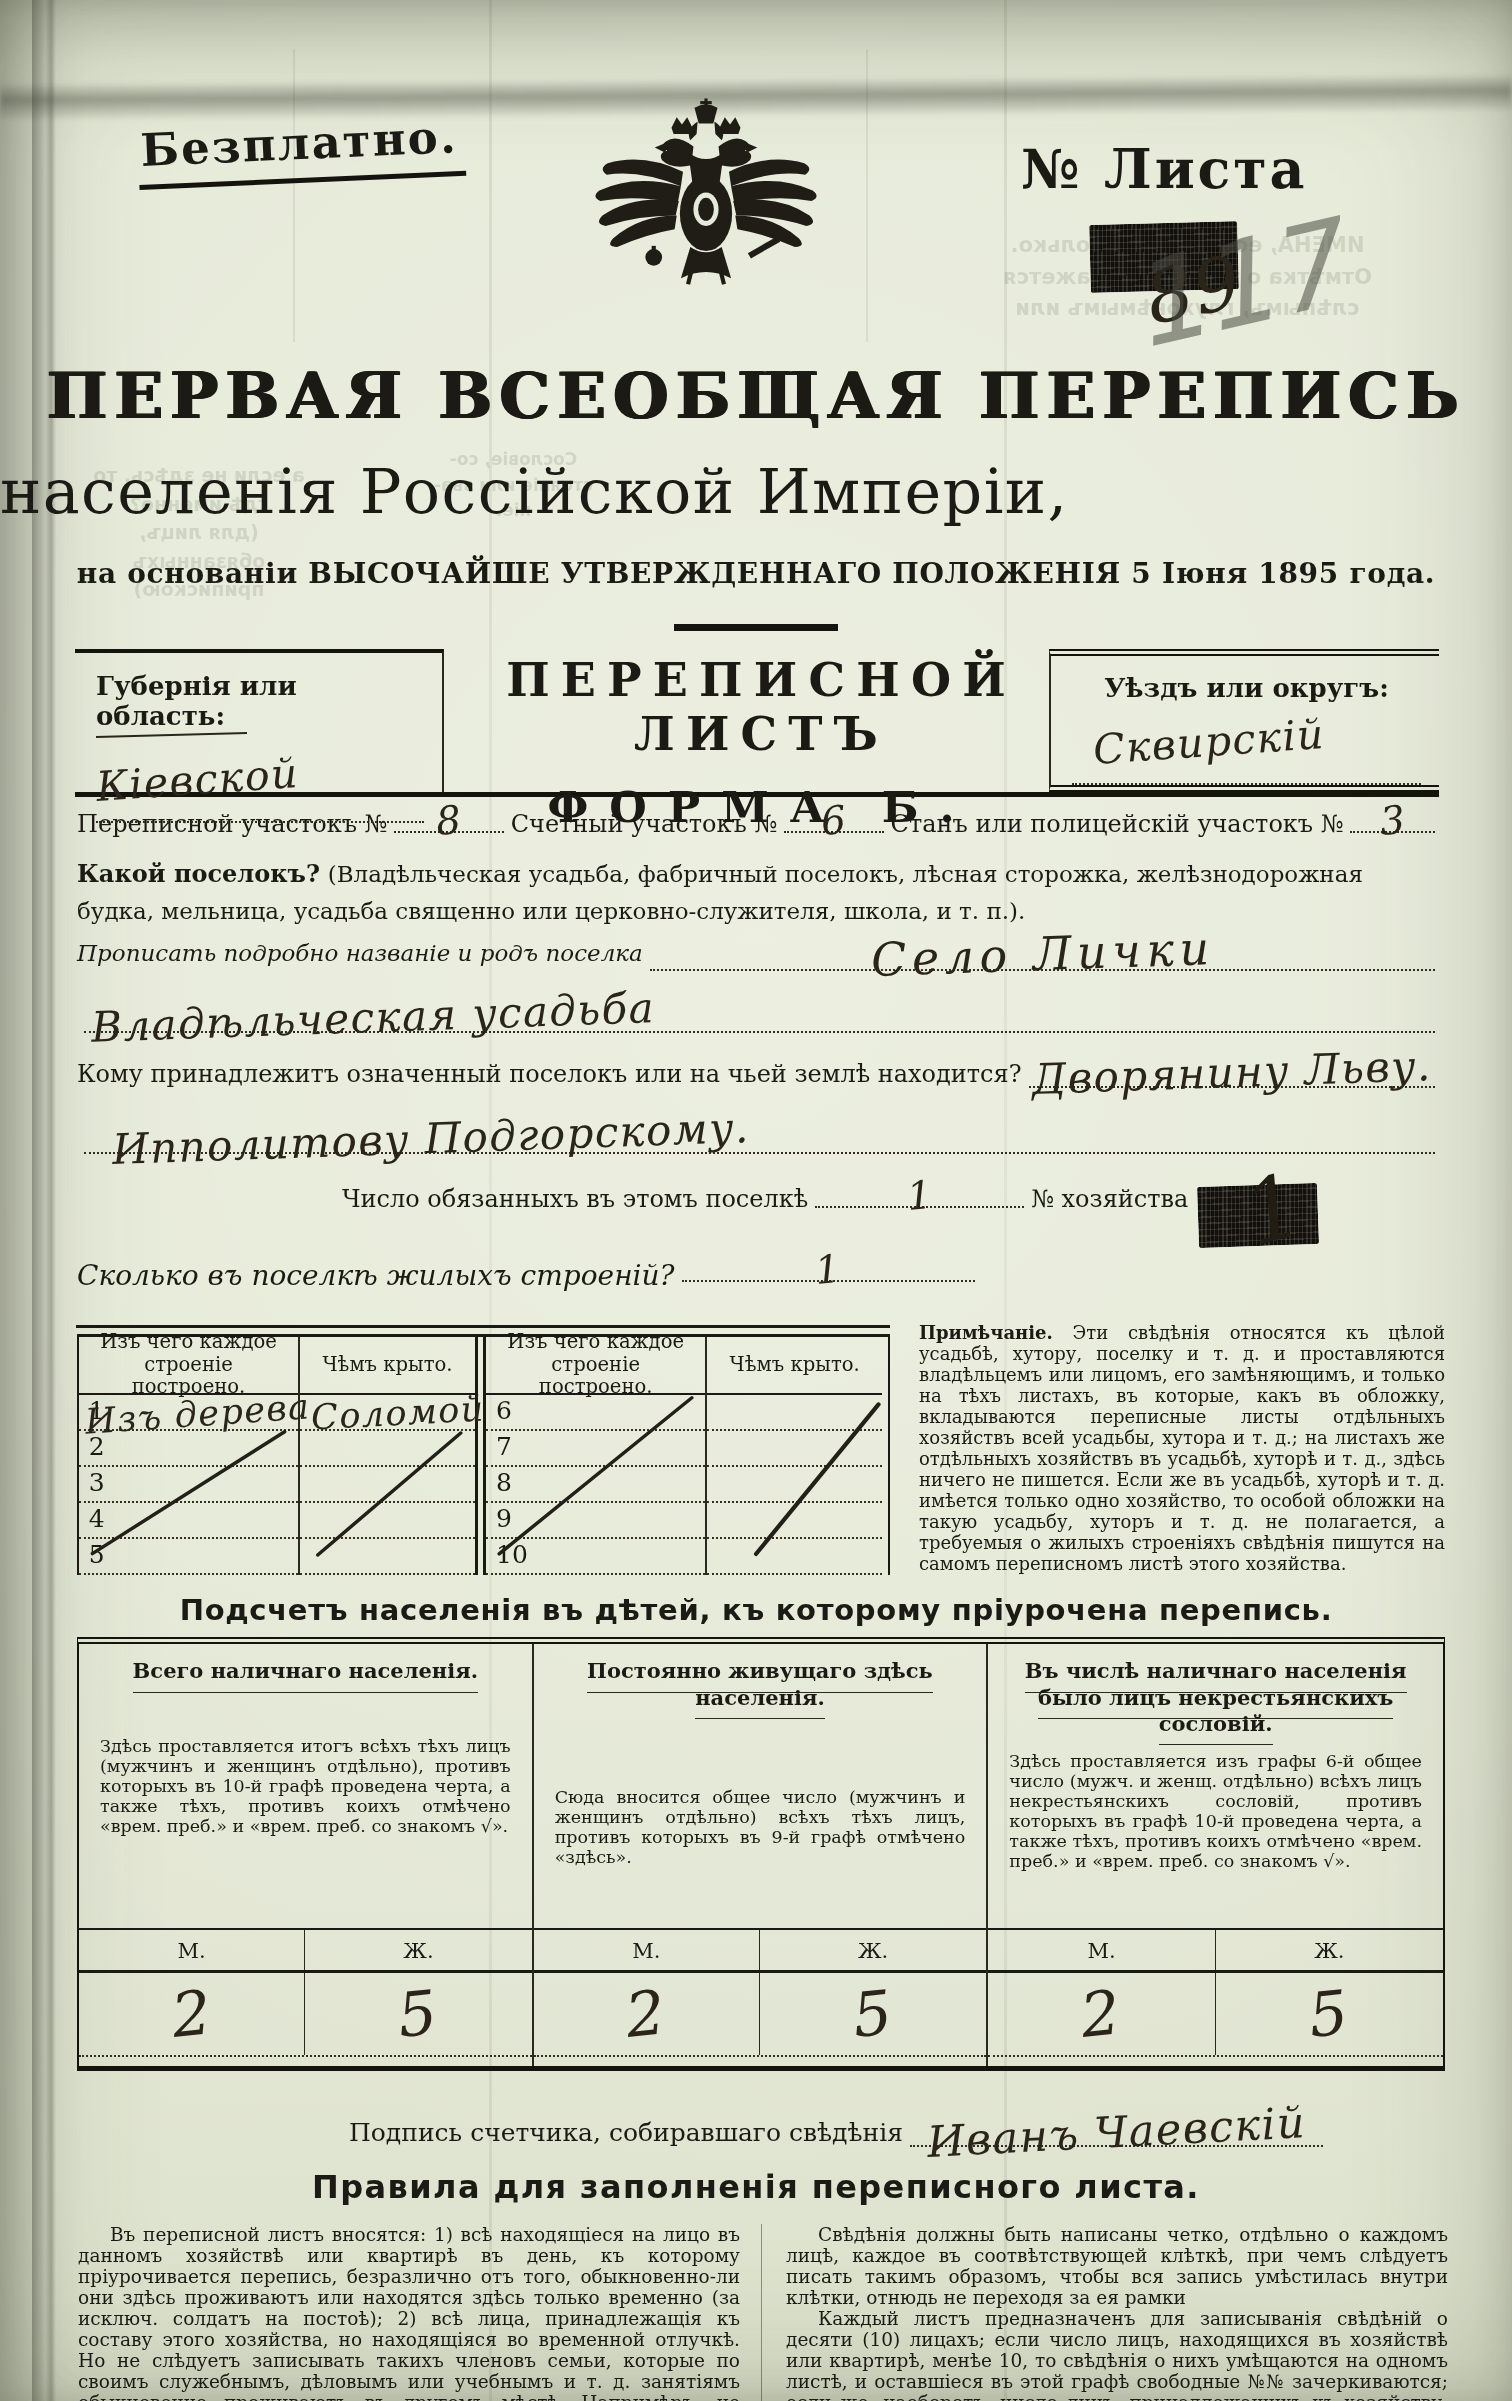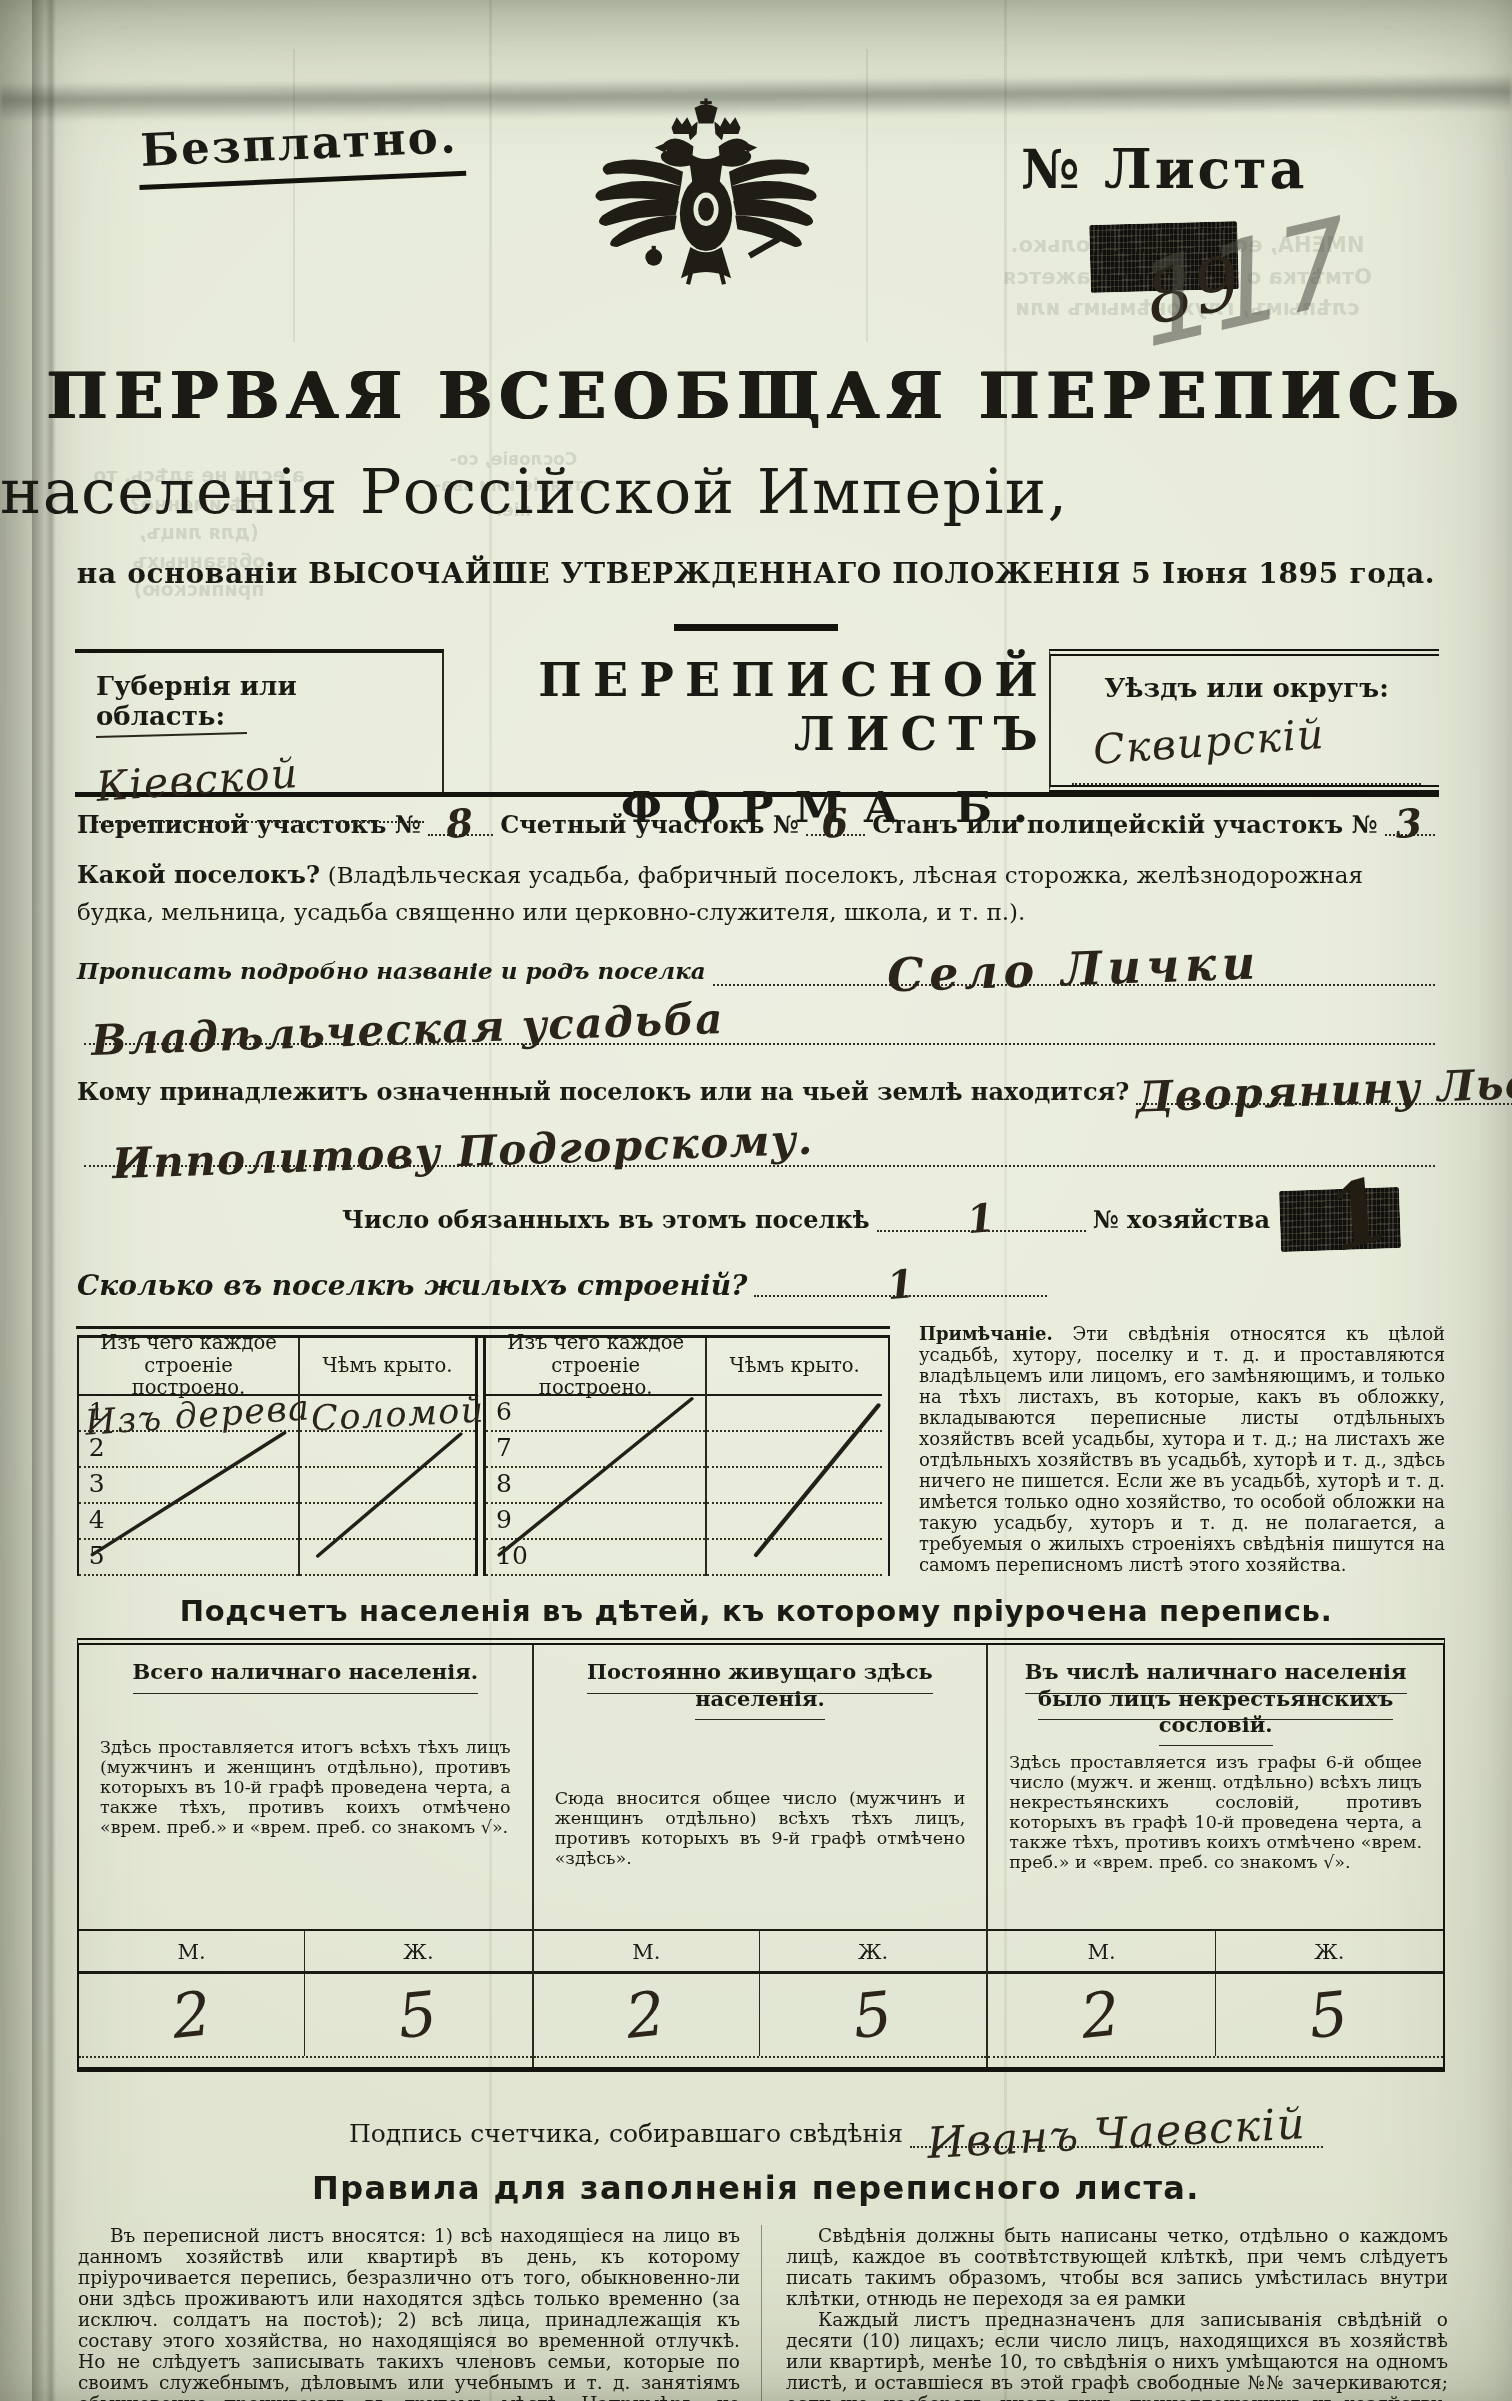--- a/index.html
+++ b/index.html
@@ -41,36 +41,36 @@
 
   .content{position:absolute;left:0;top:363px;width:100%;}
   .title1{text-align:center;font-size:64px;font-weight:bold;letter-spacing:7px;line-height:1.02;
     text-shadow:1.4px 0 0 #1c1a15, -0.7px 0 0 #1c1a15;}
   .title2{text-align:left;font-size:62px;margin-top:26.5px;letter-spacing:1.4px;}
   .title3{text-align:center;font-size:28px;font-weight:600;margin-top:29px;letter-spacing:0.7px;}
   .title-rule{width:164px;height:7px;background:#15130e;margin:34px auto 0;}
 
   .hdr-boxes{display:flex;margin:18px 73px 0 75px;height:143px;}
   .hdr-left{width:328px;border-top:4.9px solid #15130e;border-right:2.1px solid #2a281f;padding:18px 18px 0 21px;}
-  .hdr-center{flex:1;text-align:right;padding-top:4.2px;padding-left:30px;}
+  .hdr-center{flex:1;text-align:center;padding-top:4.2px;padding-left:30px;}
   .hdr-right{width:349px;border-top:7px double #15130e;border-bottom:7px double #15130e;
     border-left:2.1px solid #2a281f;padding:17px 18px 0 21px;text-align:center;}
   .hdr-label{font-size:26px;font-weight:bold;position:relative;display:inline-block;}
   .gub-underline::after{content:"";position:absolute;left:0;bottom:-5.6px;width:46%;height:2.1px;background:#2a261c;transform:rotate(-1.5deg);}
   .form-title1{font-size:46px;font-weight:bold;letter-spacing:11.2px;}
   .form-title2{font-size:43px;font-weight:bold;letter-spacing:21px;margin-top:21px;}
   .writein-line{border-bottom:2.1px dotted #2f2b20;margin-top:41px;text-align:left;height:49px;position:relative;}
   .hdr-right .writein-line{margin-top:31px;}
   .hw{font-style:italic;color:#2a241a;letter-spacing:1.4px;}
   .hw-lg{font-size:41px;line-height:.6;display:inline-block;transform:rotate(-4deg);position:relative;top:-4.2px;}
 
   .thick-rule{margin:0 73px 0 75px;height:5.6px;background:#15130e;}
 
   .fields{margin:12.6px 70px 0 77px;}
-  .fline{display:flex;align-items:center;margin-bottom:5.6px;font-weight:bold;}
+  .fline{display:flex;align-items:flex-start;margin-bottom:5.6px;}
   .plabel{font-size:24px;white-space:nowrap;}
   .pital{font-size:28px;font-style:italic;white-space:nowrap;}
   .pinstr{font-size:23px;font-style:italic;white-space:nowrap;}
   .pparen{font-size:23px;}
   .fblock{display:block;font-size:24px;line-height:1.55;margin-bottom:4.2px;}
   .writein{display:inline-flex;justify-content:center;align-items:flex-end;
     border-bottom:2.1px dotted #2f2b20;margin:0 7px;position:relative;}
   .grow{flex:1;}
   .hw-num{font-size:39px;line-height:.55;display:inline-block;transform:rotate(-5deg);}
   .hw-big{font-size:42px;line-height:.62;display:inline-block;transform:rotate(-2deg);white-space:nowrap;}

